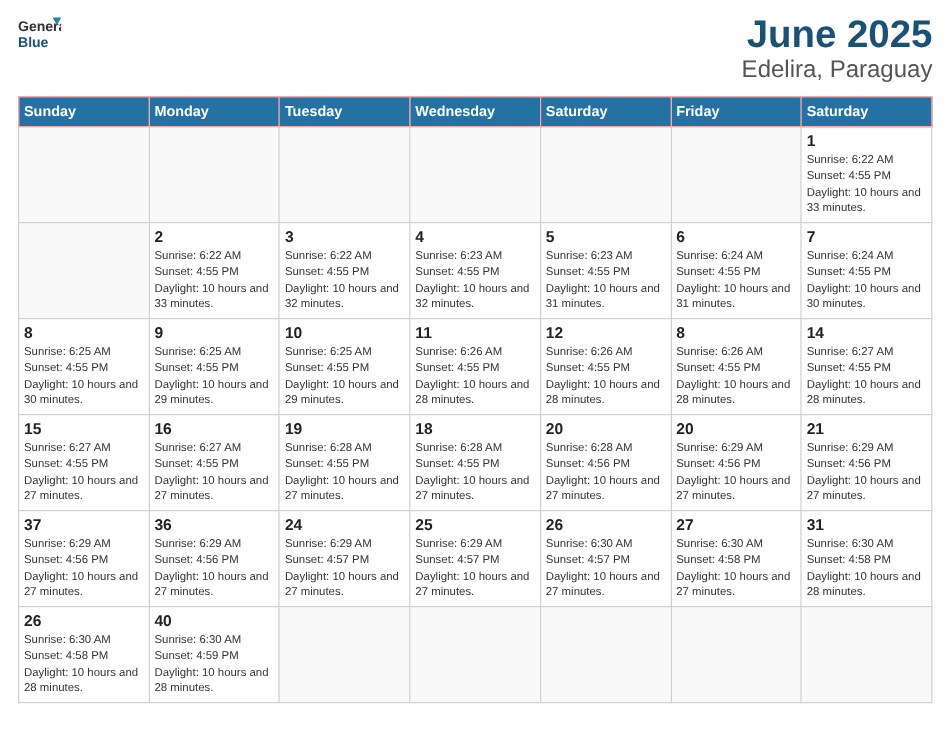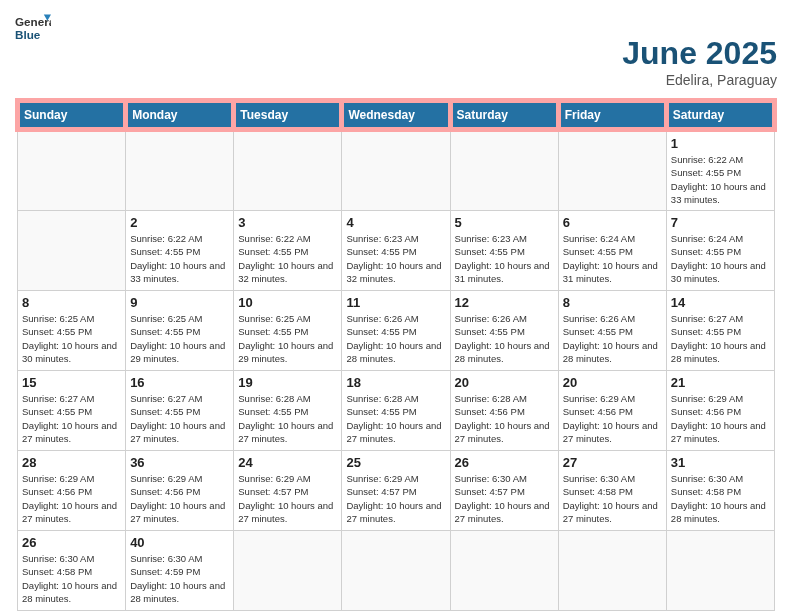--- a/index.html
+++ b/index.html
@@ -25,44 +25,43 @@
       font-size: 18px;
       font-weight: bold;
     }
     .logo-icon {
       width: 36px;
       height: 36px;
       margin-right: 2px;
     }
     .title-block {
       text-align: right;
-      margin-top: 25px;
     }
     .month-title {
       font-size: 32px;
       font-weight: bold;
       color: #1a5276;
     }
     .subtitle {
-      font-size: 14px;
+      font-size: 20px;
       color: #555;
     }
     .calendar {
       width: 100%;
       border-collapse: collapse;
       font-size: 10px;
     }
     .calendar th {
       background-color: #2471a3;
       color: #fff;
       padding: 5px 4px;
       text-align: left;
       font-size: 12px;
       font-weight: bold;
-      border: 5px solid #fca5a5;
+      border: 1px solid #fca5a5;
     }
     .calendar td {
       vertical-align: top;
       padding: 4px;
       border: 1px solid #d0d0d0;
       width: 108px;
       min-height: 80px;
     }
     .calendar tr.week-row td {
       height: 80px;
@@ -210,21 +209,21 @@
             <div class="day-number">20</div>
             <div class="day-detail">Sunrise: 6:29 AM<br>Sunset: 4:56 PM<br>Daylight: 10 hours and 27 minutes.</div>
           </td>
           <td>
             <div class="day-number">21</div>
             <div class="day-detail">Sunrise: 6:29 AM<br>Sunset: 4:56 PM<br>Daylight: 10 hours and 27 minutes.</div>
           </td>
         </tr>
         <tr class="week-row">
           <td>
-            <div class="day-number">28</div>
+            <div class="day-number">37</div>
             <div class="day-detail">Sunrise: 6:29 AM<br>Sunset: 4:56 PM<br>Daylight: 10 hours and 27 minutes.</div>
           </td>
           <td>
             <div class="day-number">36</div>
             <div class="day-detail">Sunrise: 6:29 AM<br>Sunset: 4:56 PM<br>Daylight: 10 hours and 27 minutes.</div>
           </td>
           <td>
             <div class="day-number">24</div>
             <div class="day-detail">Sunrise: 6:29 AM<br>Sunset: 4:57 PM<br>Daylight: 10 hours and 27 minutes.</div>
           </td>

